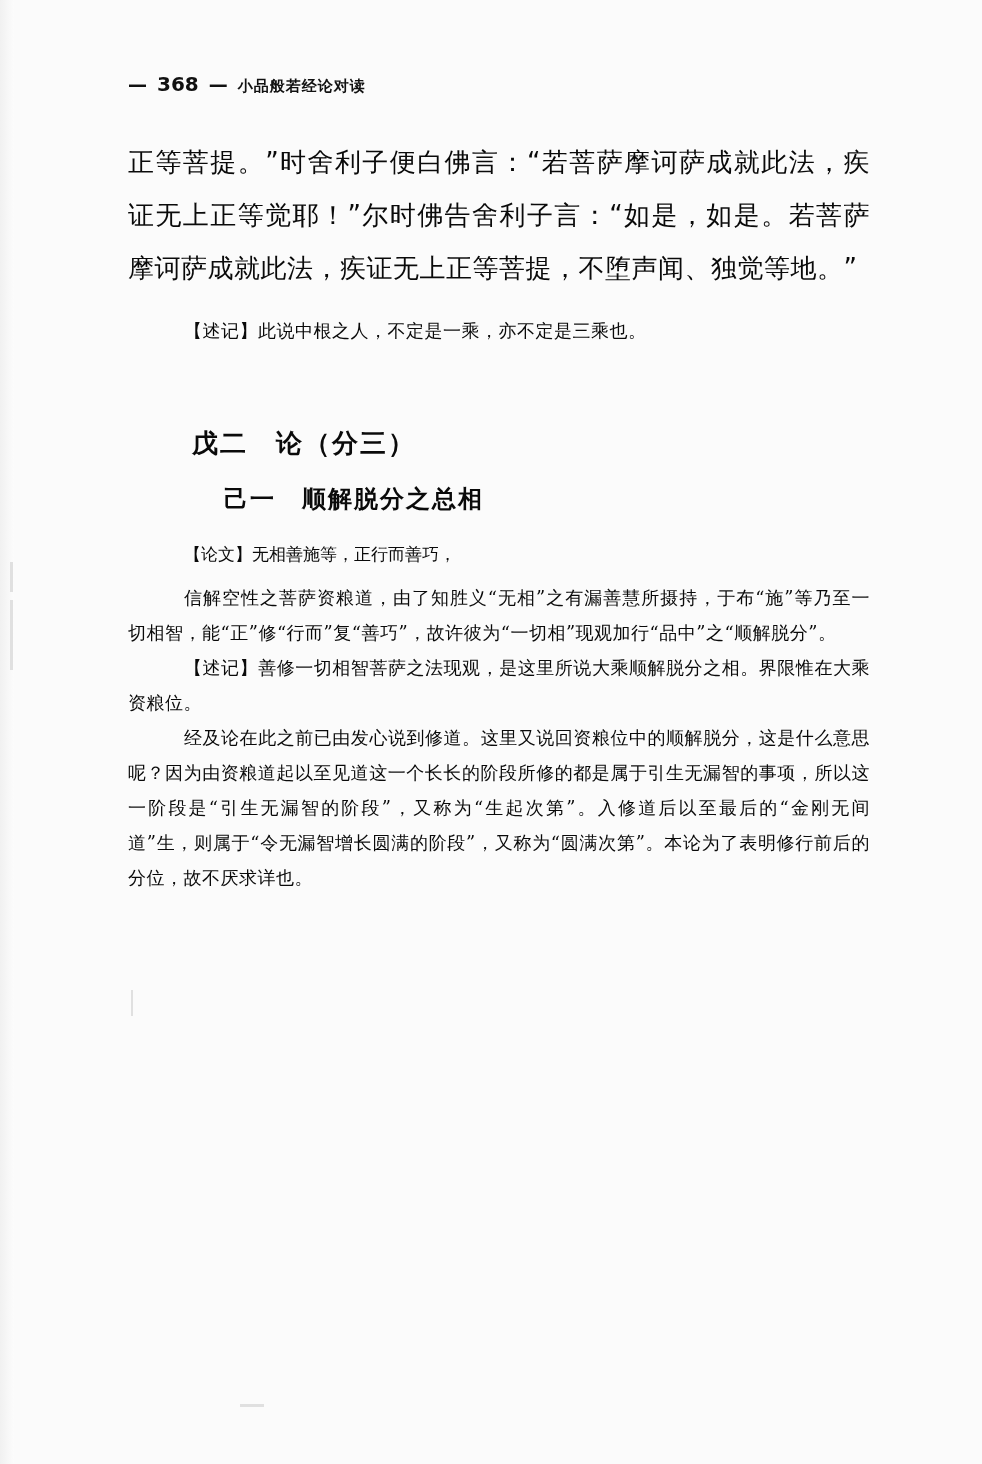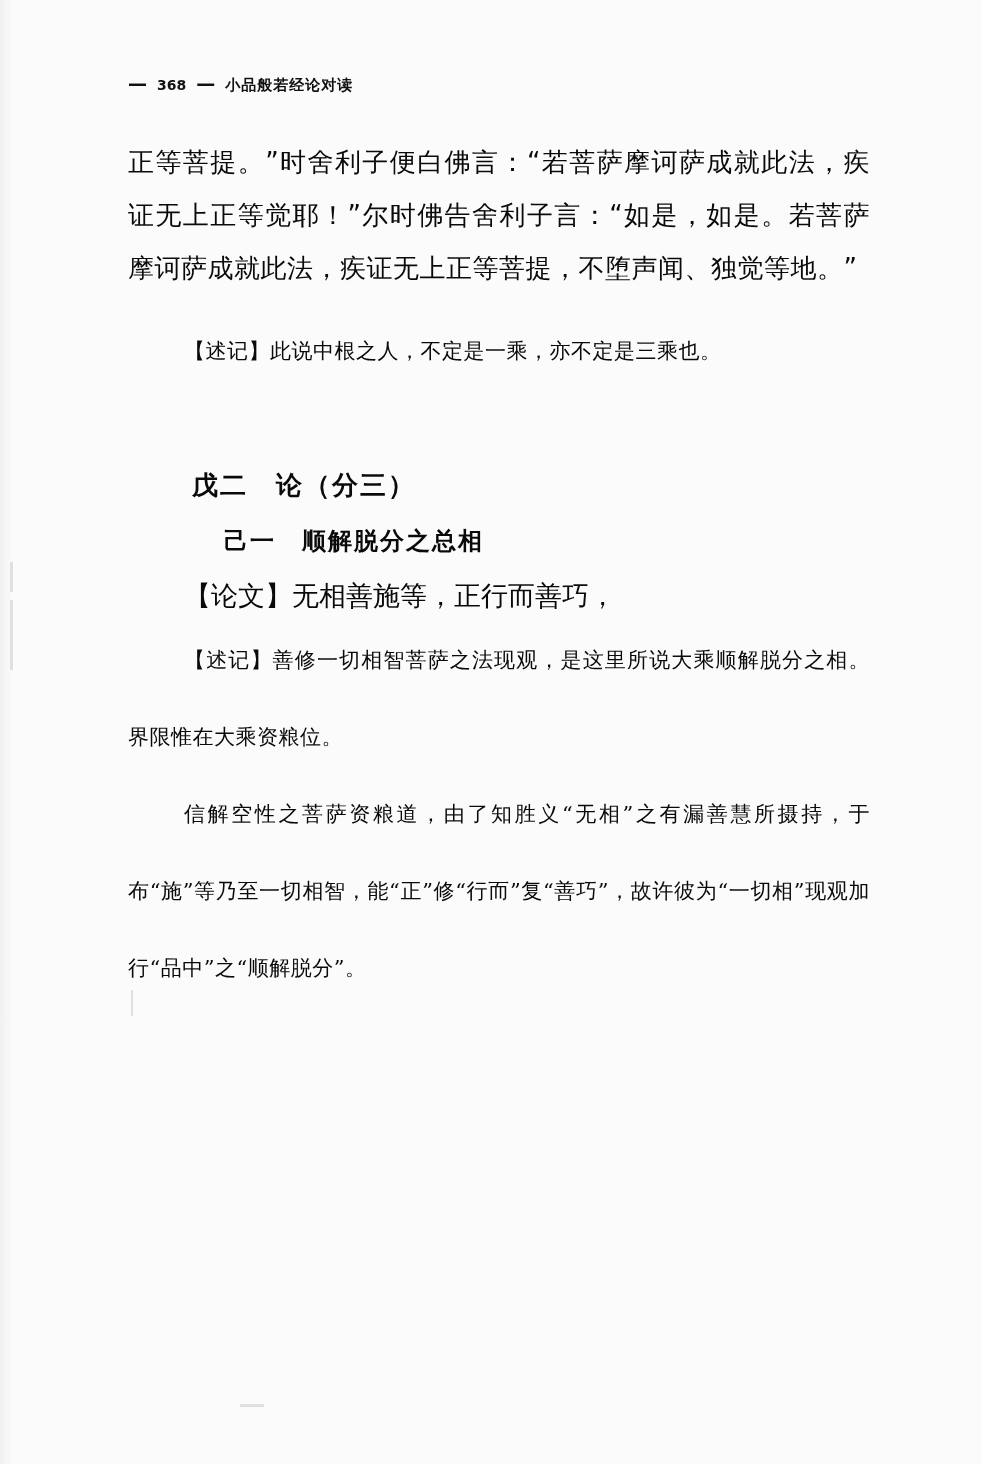--- a/index.html
+++ b/index.html
@@ -52,33 +52,33 @@
     display: flex;
     align-items: baseline;
     gap: 10px;
     font-family: "DejaVu Sans", "Liberation Sans", sans-serif;
     font-weight: bold;
     font-size: 19px;
     letter-spacing: 0px;
     color: #111;
   }
   .header .dash { font-weight: bold; }
-  .header .pageno { font-size: 14px; }
+  .header .pageno { font-size: 20px; }
   .header .title { font-size: 15px; letter-spacing: 1px; }
 
   .content {
     position: absolute;
     left: 128px;
     top: 136px;
     width: 742px;
   }
 
   .para {
-    font-size: 21px;
-    line-height: 77px;
+    font-size: 18px;
+    line-height: 35px;
     letter-spacing: 0.5px;
     text-align: justify;
     margin: 0;
   }
 
   
   .sutra {
     font-family: "DejaVu Sans", "Liberation Sans", sans-serif;
     font-weight: normal;
     font-size: 26px;
@@ -106,21 +106,21 @@
     font-family: "DejaVu Sans", "Liberation Sans", sans-serif;
     font-weight: bold;
     font-size: 24px;
     line-height: 50px;
     margin: 0 0 4px 0;
     padding-left: 96px;
     letter-spacing: 2px;
   }
 
   .verse-1 {
-    font-size: 27px;
+    font-size: 17px;
     line-height: 52px;
     margin: 0;
     padding-left: 56px;
   }
   .verse-2 {
     font-size: 27px;
     line-height: 52px;
     margin: 0;
     padding-left: 168px;
   }
@@ -152,19 +152,20 @@
     <p class="para indent">【述记】此说中根之人，不定是一乘，亦不定是三乘也。</p>
 
     <div class="gap-l"></div>
 
     <h2 class="heading-1">戊二　论（分三）</h2>
 
     <h3 class="heading-2">己一　顺解脱分之总相</h3>
 
     <p class="verse-1">【论文】无相善施等，正行而善巧，</p>
 
+    <p class="para indent">信解空性之菩萨资粮道，由了知胜义“无相”之有漏善慧所摄持，于布“施”等乃至一切相智，能“正”修“行而”复“善巧”，故许彼为“一切相”现观加行“品中”之“顺解脱分”。</p>
+
     <p class="para indent">【述记】善修一切相智菩萨之法现观，是这里所说大乘顺解脱分之相。界限惟在大乘资粮位。</p>
 
-    <p class="para indent">信解空性之菩萨资粮道，由了知胜义“无相”之有漏善慧所摄持，于布“施”等乃至一切相智，能“正”修“行而”复“善巧”，故许彼为“一切相”现观加行“品中”之“顺解脱分”。</p>
-
+    <p class="para indent">经及论在此之前已由发心说到修道。这里又说回资粮位中的顺解脱分，这是什么意思呢？因为由资粮道起以至见道这一个长长的阶段所修的都是属于引生无漏智的事项，所以这一阶段是“引生无漏智的阶段”，又称为“生起次第”。入修道后以至最后的“金刚无间道”生，则属于“令无漏智增长圆满的阶段”，又称为“圆满次第”。本论为了表明修行前后的分位，故不厌求详也。</p>
 
   </div>
 </div>
 
 </body></html>

